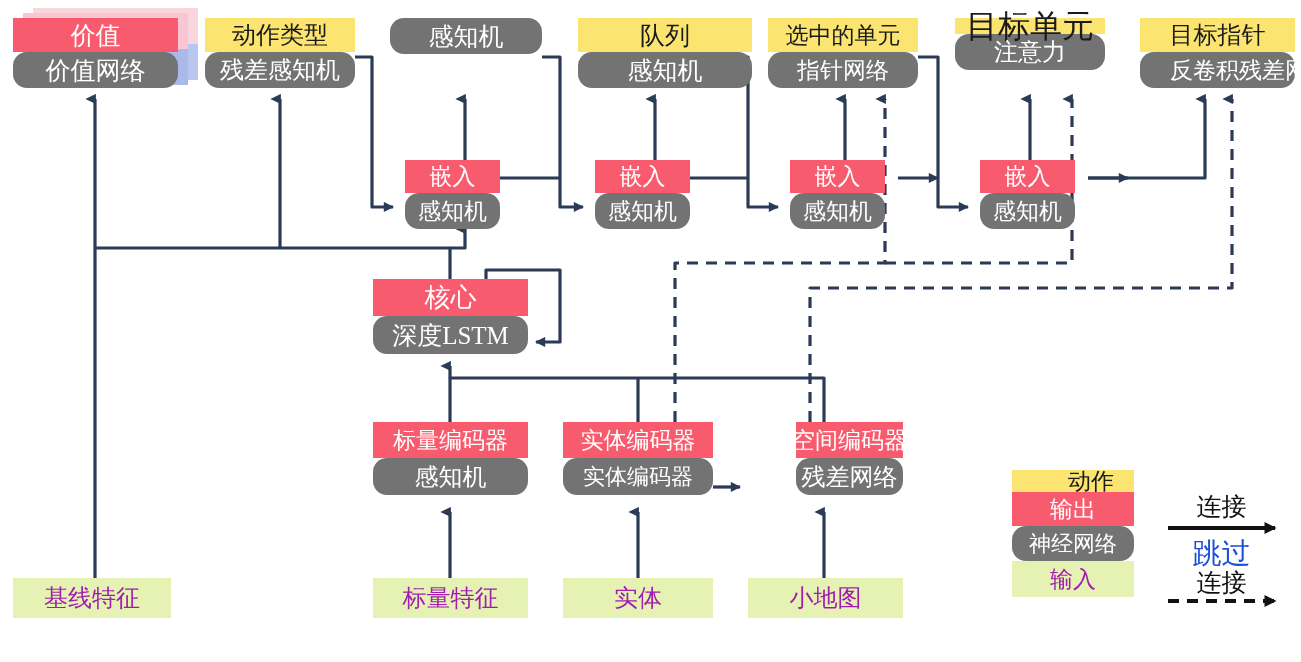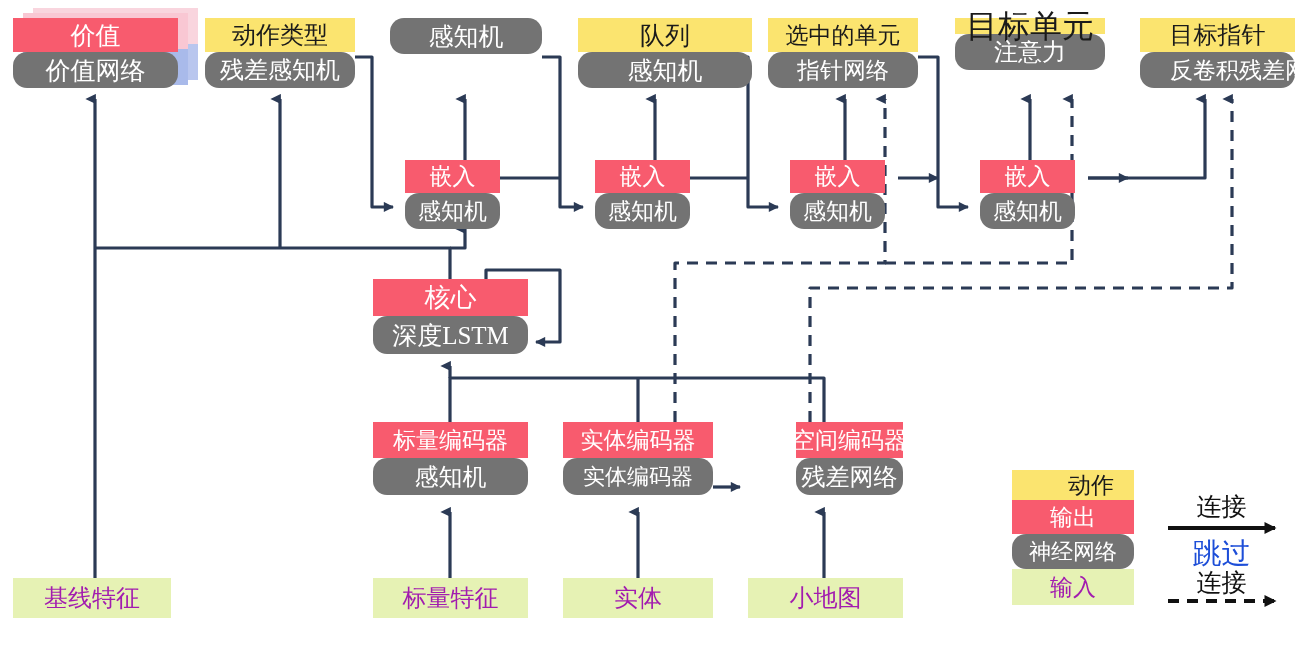--- a/index.html
+++ b/index.html
@@ -174,21 +174,21 @@
   <div class="seg input" style="height:40px;font-size:24px;">标量特征</div>
 </div>
 <div class="nodebox" style="left:563px;top:578px;width:150px;height:40px;">
   <div class="seg input" style="height:40px;font-size:24px;">实体</div>
 </div>
 <div class="nodebox" style="left:748px;top:578px;width:155px;height:40px;">
   <div class="seg input" style="height:40px;font-size:24px;">小地图</div>
 </div>
 
 <div class="nodebox" style="left:1012px;top:470px;width:122px;height:143px;">
-  <div class="seg action" style="height:30px;font-size:23px;padding-left:36px;">动作</div>
+  <div class="seg action" style="height:22px;font-size:23px;padding-left:36px;">动作</div>
   <div class="seg output" style="height:34px;font-size:23px;">输出</div>
   <div class="seg nn" style="height:35px;font-size:22px;">神经网络</div>
   <div class="seg input" style="height:36px;font-size:23px;">输入</div>
 </div>
 
 <div class="legend-label" style="left:1168px;top:490px;width:107px;font-size:25px;color:#111;">连接</div>
 <div class="legend-label" style="left:1168px;top:534px;width:107px;font-size:29px;color:#1d4ed8;">跳过</div>
 <div class="legend-label" style="left:1168px;top:566px;width:107px;font-size:25px;color:#111;">连接</div>
 
 </body></html>

